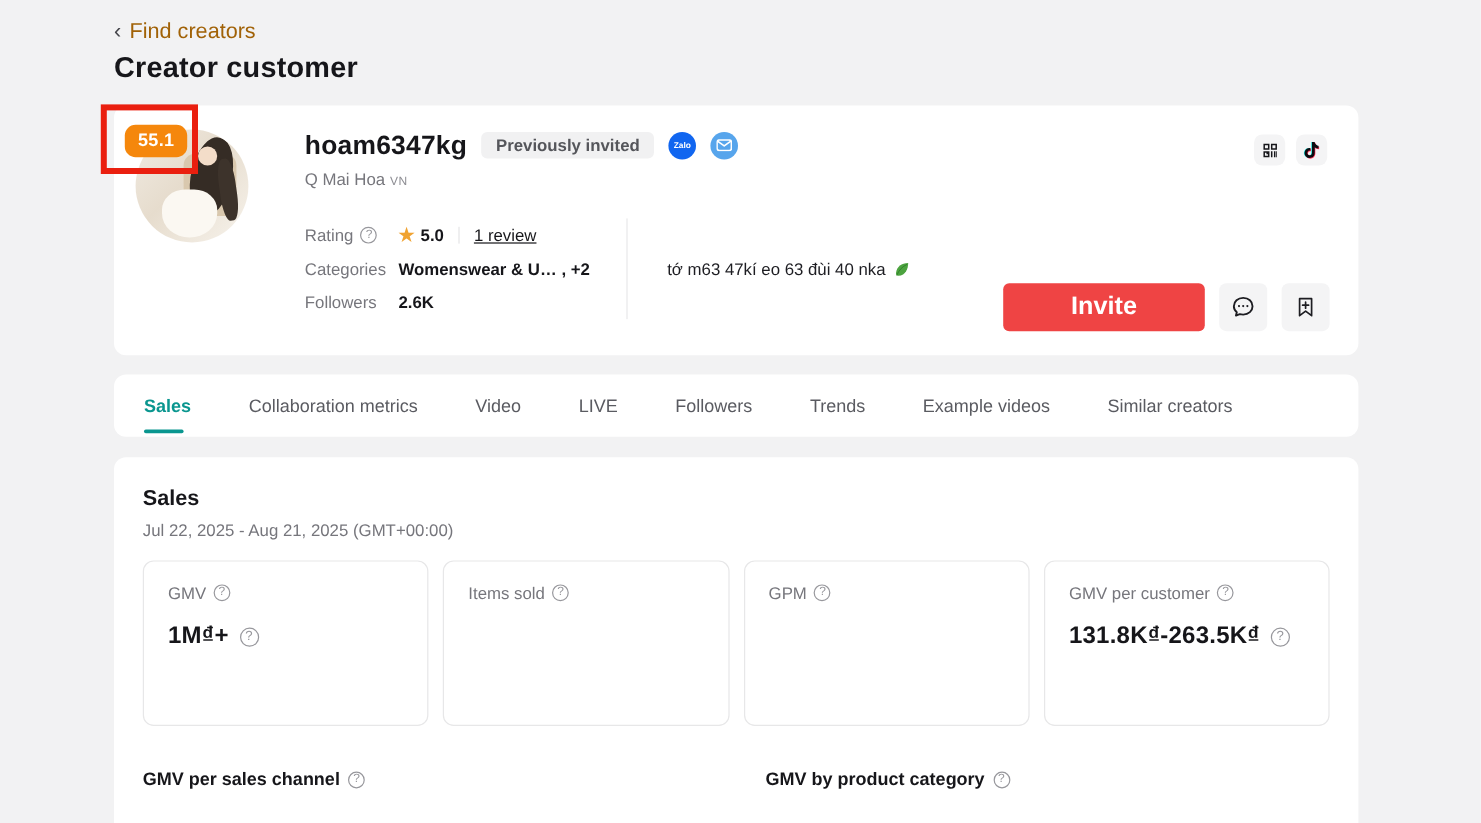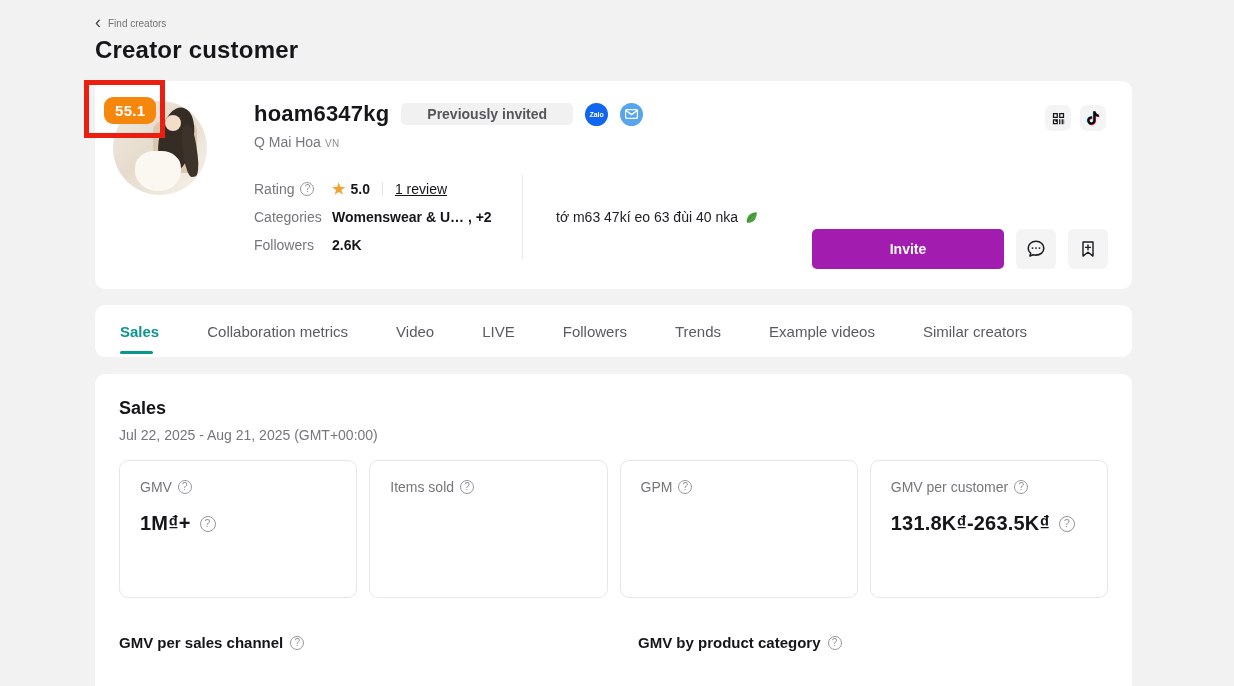--- a/index.html
+++ b/index.html
@@ -9,21 +9,21 @@
     font-family:"Liberation Sans", sans-serif;
     color:#16161a;
     position:relative;
     overflow:hidden;
   }
   .page { position:absolute; left:95px; top:0; width:1037px; }
 
   
   .breadcrumb { display:flex; align-items:center; gap:7px; margin-top:16px; cursor:pointer; }
   .breadcrumb .chev { font-size:18px; line-height:16px; color:#45454b; margin-top:-2px; }
-  .breadcrumb .crumb-label { font-size:10px; color:#737373; }
+  .breadcrumb .crumb-label { font-size:18px; color:#a16207; }
   .page-title { font-size:24px; font-weight:700; margin-top:6px; letter-spacing:.2px; }
 
   
   .card { background:#fff; border-radius:10px; }
   .profile-card { position:relative; margin-top:17px; height:208px; padding:20px 24px; }
   .tabs-card { margin-top:16px; height:52px; display:flex; align-items:center; gap:48px; padding:0 25px; }
   .sales-card { margin-top:17px; height:420px; padding:24px 24px; }
 
   
   .avatar-wrap { position:absolute; left:18px; top:20px; width:94px; height:94px; }
@@ -38,41 +38,41 @@
   .avatar .hair2 { position:absolute; right:10px; top:24px; width:14px; height:52px; background:#3d332b; border-radius:40%; transform:rotate(-8deg);}
   .score-badge { position:absolute; left:-9px; top:-4px; background:#f5870c; color:#fff;
                  font-size:15px; font-weight:700; padding:5px 11px; border-radius:9px; letter-spacing:.3px; z-index:2; }
   .annotation-box { position:absolute; left:-11px; top:-1px; width:81px; height:58px;
                     border:5px solid #ea1f0f; z-index:3; pointer-events:none; }
 
   .profile-info { margin-left:135px; }
   .name-row { display:flex; align-items:center; gap:12px; }
   .username { font-size:22px; font-weight:700; letter-spacing:.2px;text-align:center; }
   .invited-badge { background:#f1f1f2; color:#55565b; font-size:14px; font-weight:700;
-                   padding:3px 26px; border-radius:5px; }
+                   padding:3px 12px; border-radius:5px; }
   .chip { width:23px; height:23px; border-radius:50%; display:flex; align-items:center; justify-content:center; cursor:pointer; }
   .chip-zalo { background:#1166f0; color:#fff; font-size:7px; font-weight:700; }
   .chip-mail { background:#57a5ec; }
   .sub-row { margin-top:7px; font-size:14px; color:#76767c; }
   .region { font-size:10px; color:#8d8d93; margin-left:4px; letter-spacing:.5px; }
 
   .detail-row { display:flex; margin-top:25px; }
   .stats-col { width:268px; }
   .stat-line { display:flex; align-items:center; height:28px; font-size:14px; }
   .stat-label { width:78px; color:#76767c; display:flex; align-items:center; gap:6px; }
   .stat-value { font-weight:700; display:flex; align-items:center; }
   .star { color:#f0a332; font-size:15px; margin-right:5px; }
   .vdiv { width:1px; background:#e4e4e6; height:14px; margin:0 12px; }
   .review-link { font-weight:400; text-decoration:underline; cursor:pointer; }
   .bio-divider { border-left:1px solid #e8e8e9; margin-left:0px; }
   .bio { align-self:center; margin-left:33px; font-size:14px; color:#1d1d22; display:flex; align-items:center; gap:6px; }
 
   .invite-row { position:absolute; right:24px; bottom:20px; display:flex; align-items:center; gap:12px; }
-  .invite-btn { width:192px; height:40px; background:#a21caf; color:#fff; border:none; border-radius:5px;
-                font-size:14px; font-weight:700; cursor:pointer; font-family:inherit; }
+  .invite-btn { width:168px; height:40px; background:#ef4444; color:#fff; border:none; border-radius:5px;
+                font-size:21px; font-weight:700; cursor:pointer; font-family:inherit; }
   .icon-btn { width:40px; height:40px; background:#f4f4f5; border:none; border-radius:6px;
               display:flex; align-items:center; justify-content:center; cursor:pointer; color:#1d1d22; }
   .corner-icons { position:absolute; top:24px; right:26px; display:flex; gap:9px; }
   .mini-btn { width:26px; height:26px; background:#f4f4f5; border:none; border-radius:7px;
               display:flex; align-items:center; justify-content:center; cursor:pointer; color:#16161a; }
 
   
   .tab { font-size:15px; color:#5a5b61; cursor:pointer; position:relative; height:100%;
          display:flex; align-items:center; }
   .tab.active { color:#0a968f; font-weight:700; }

